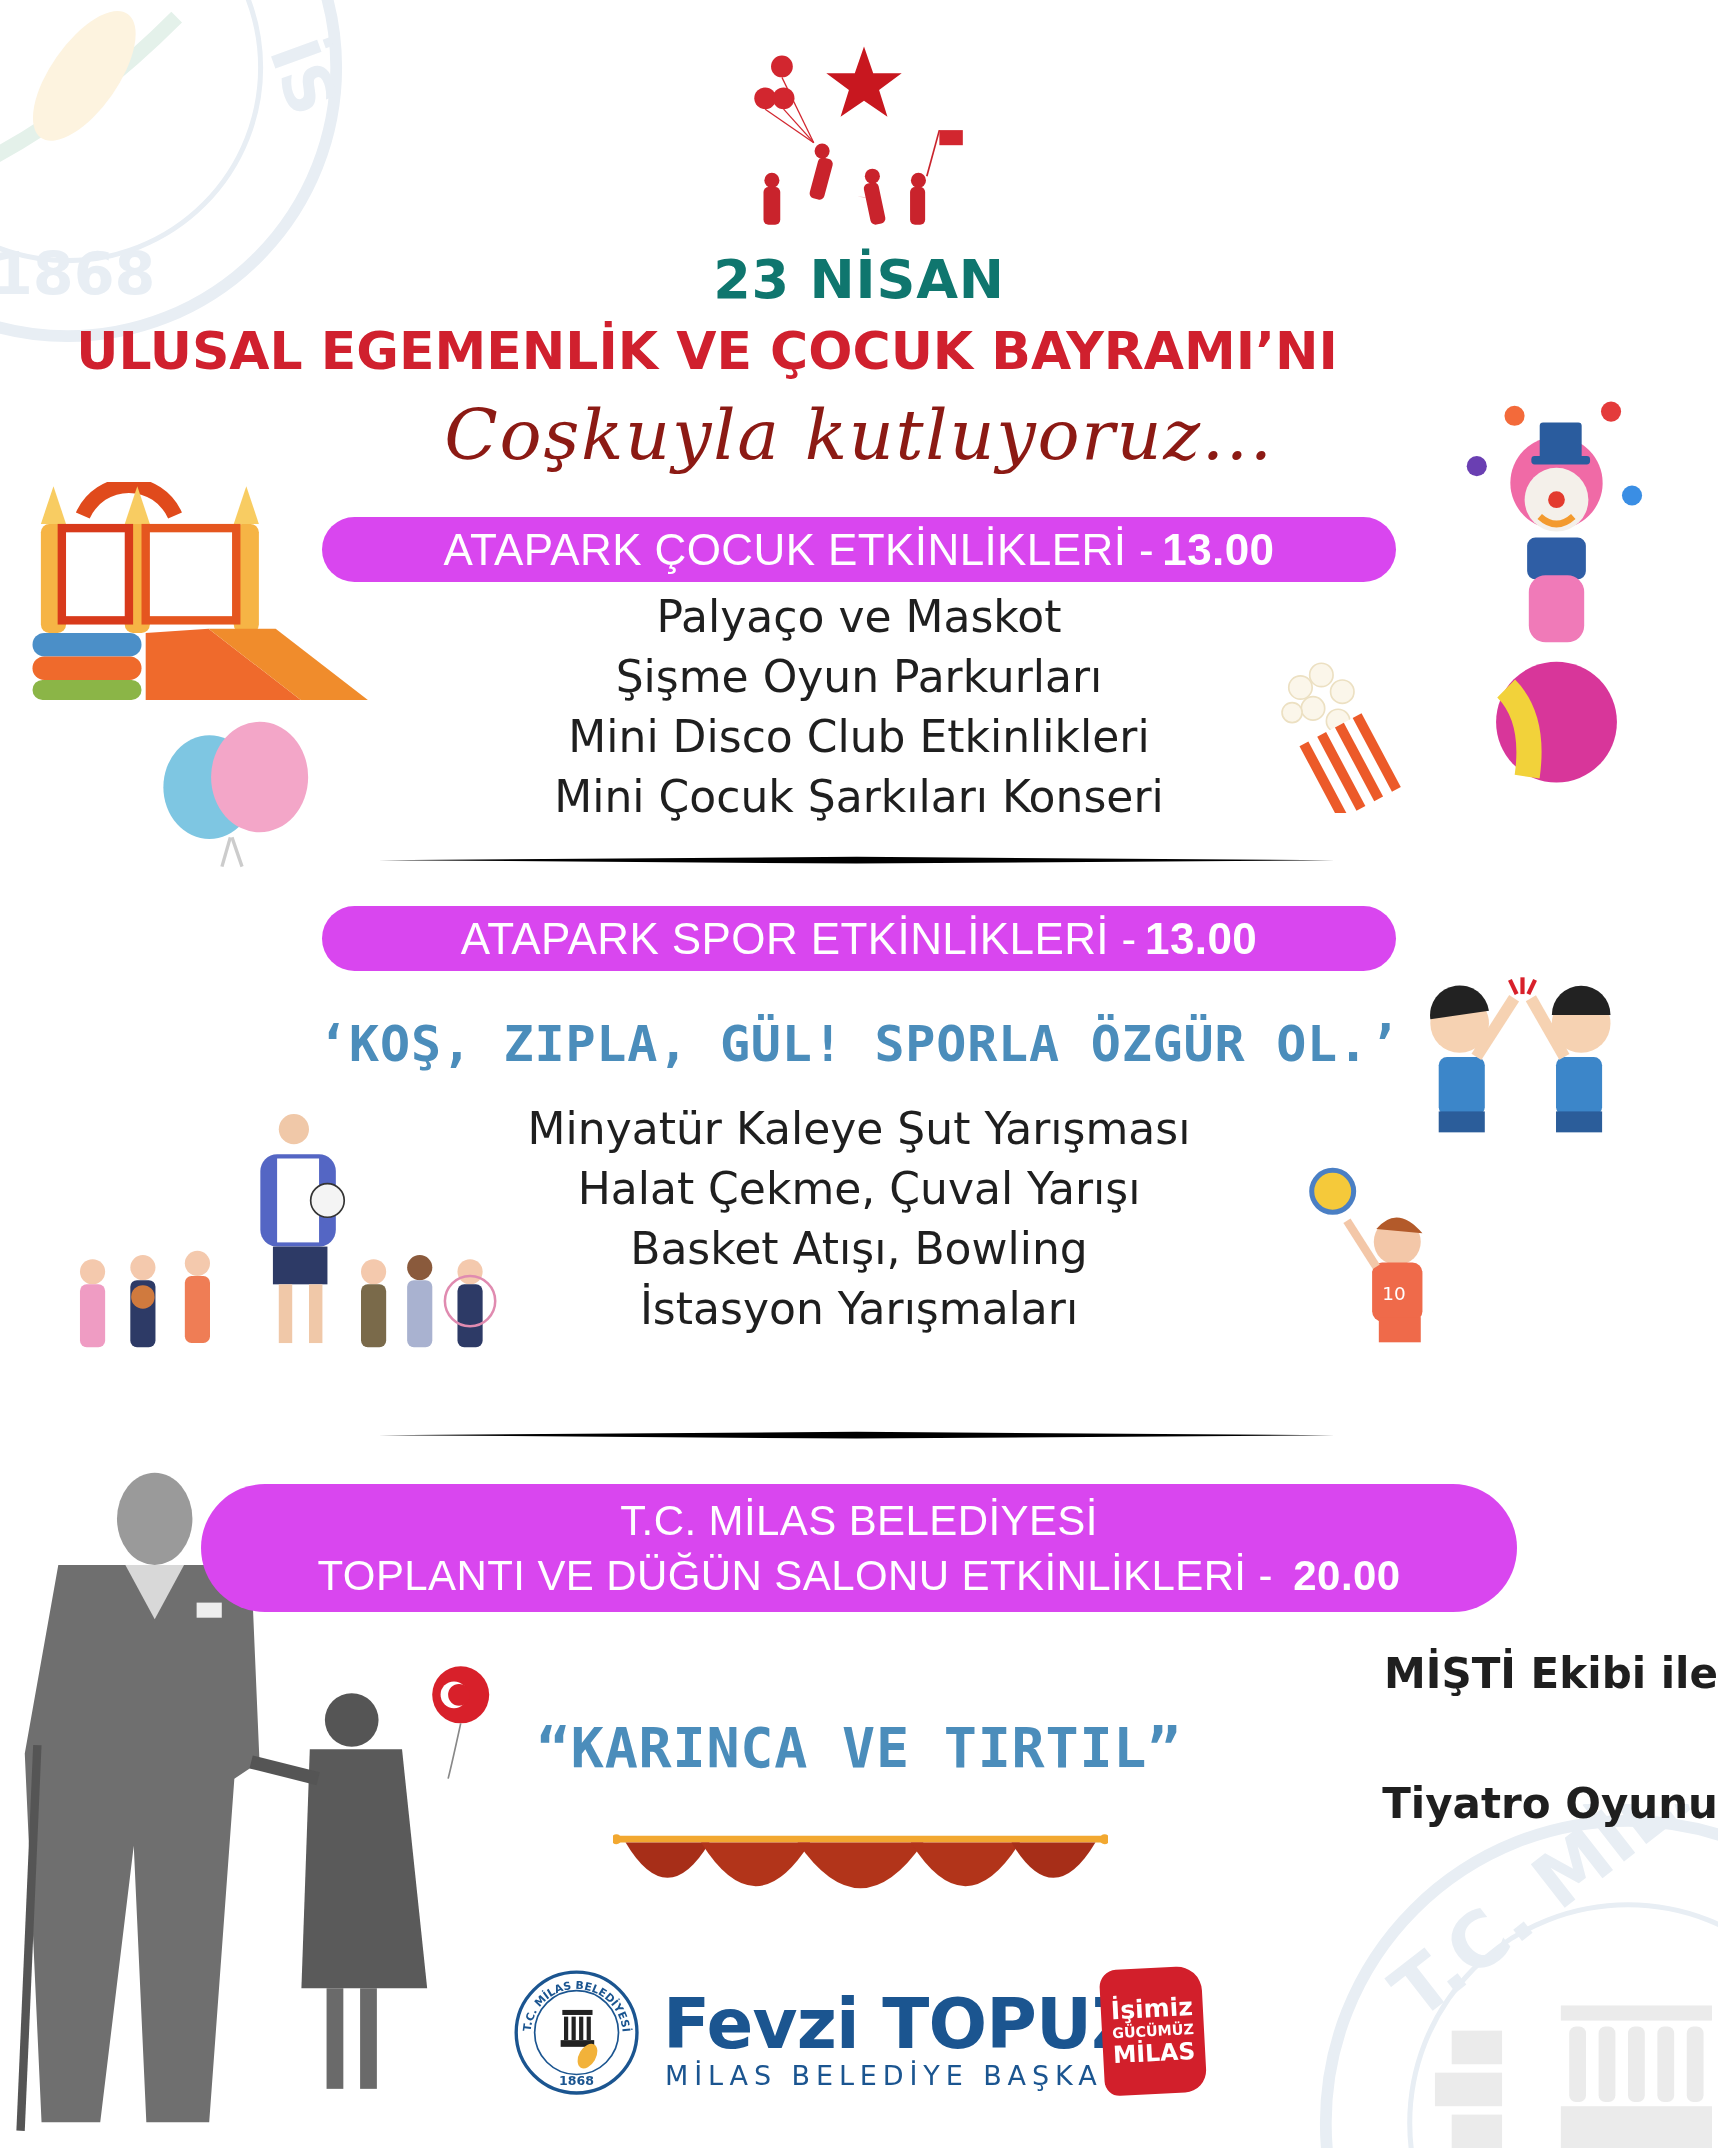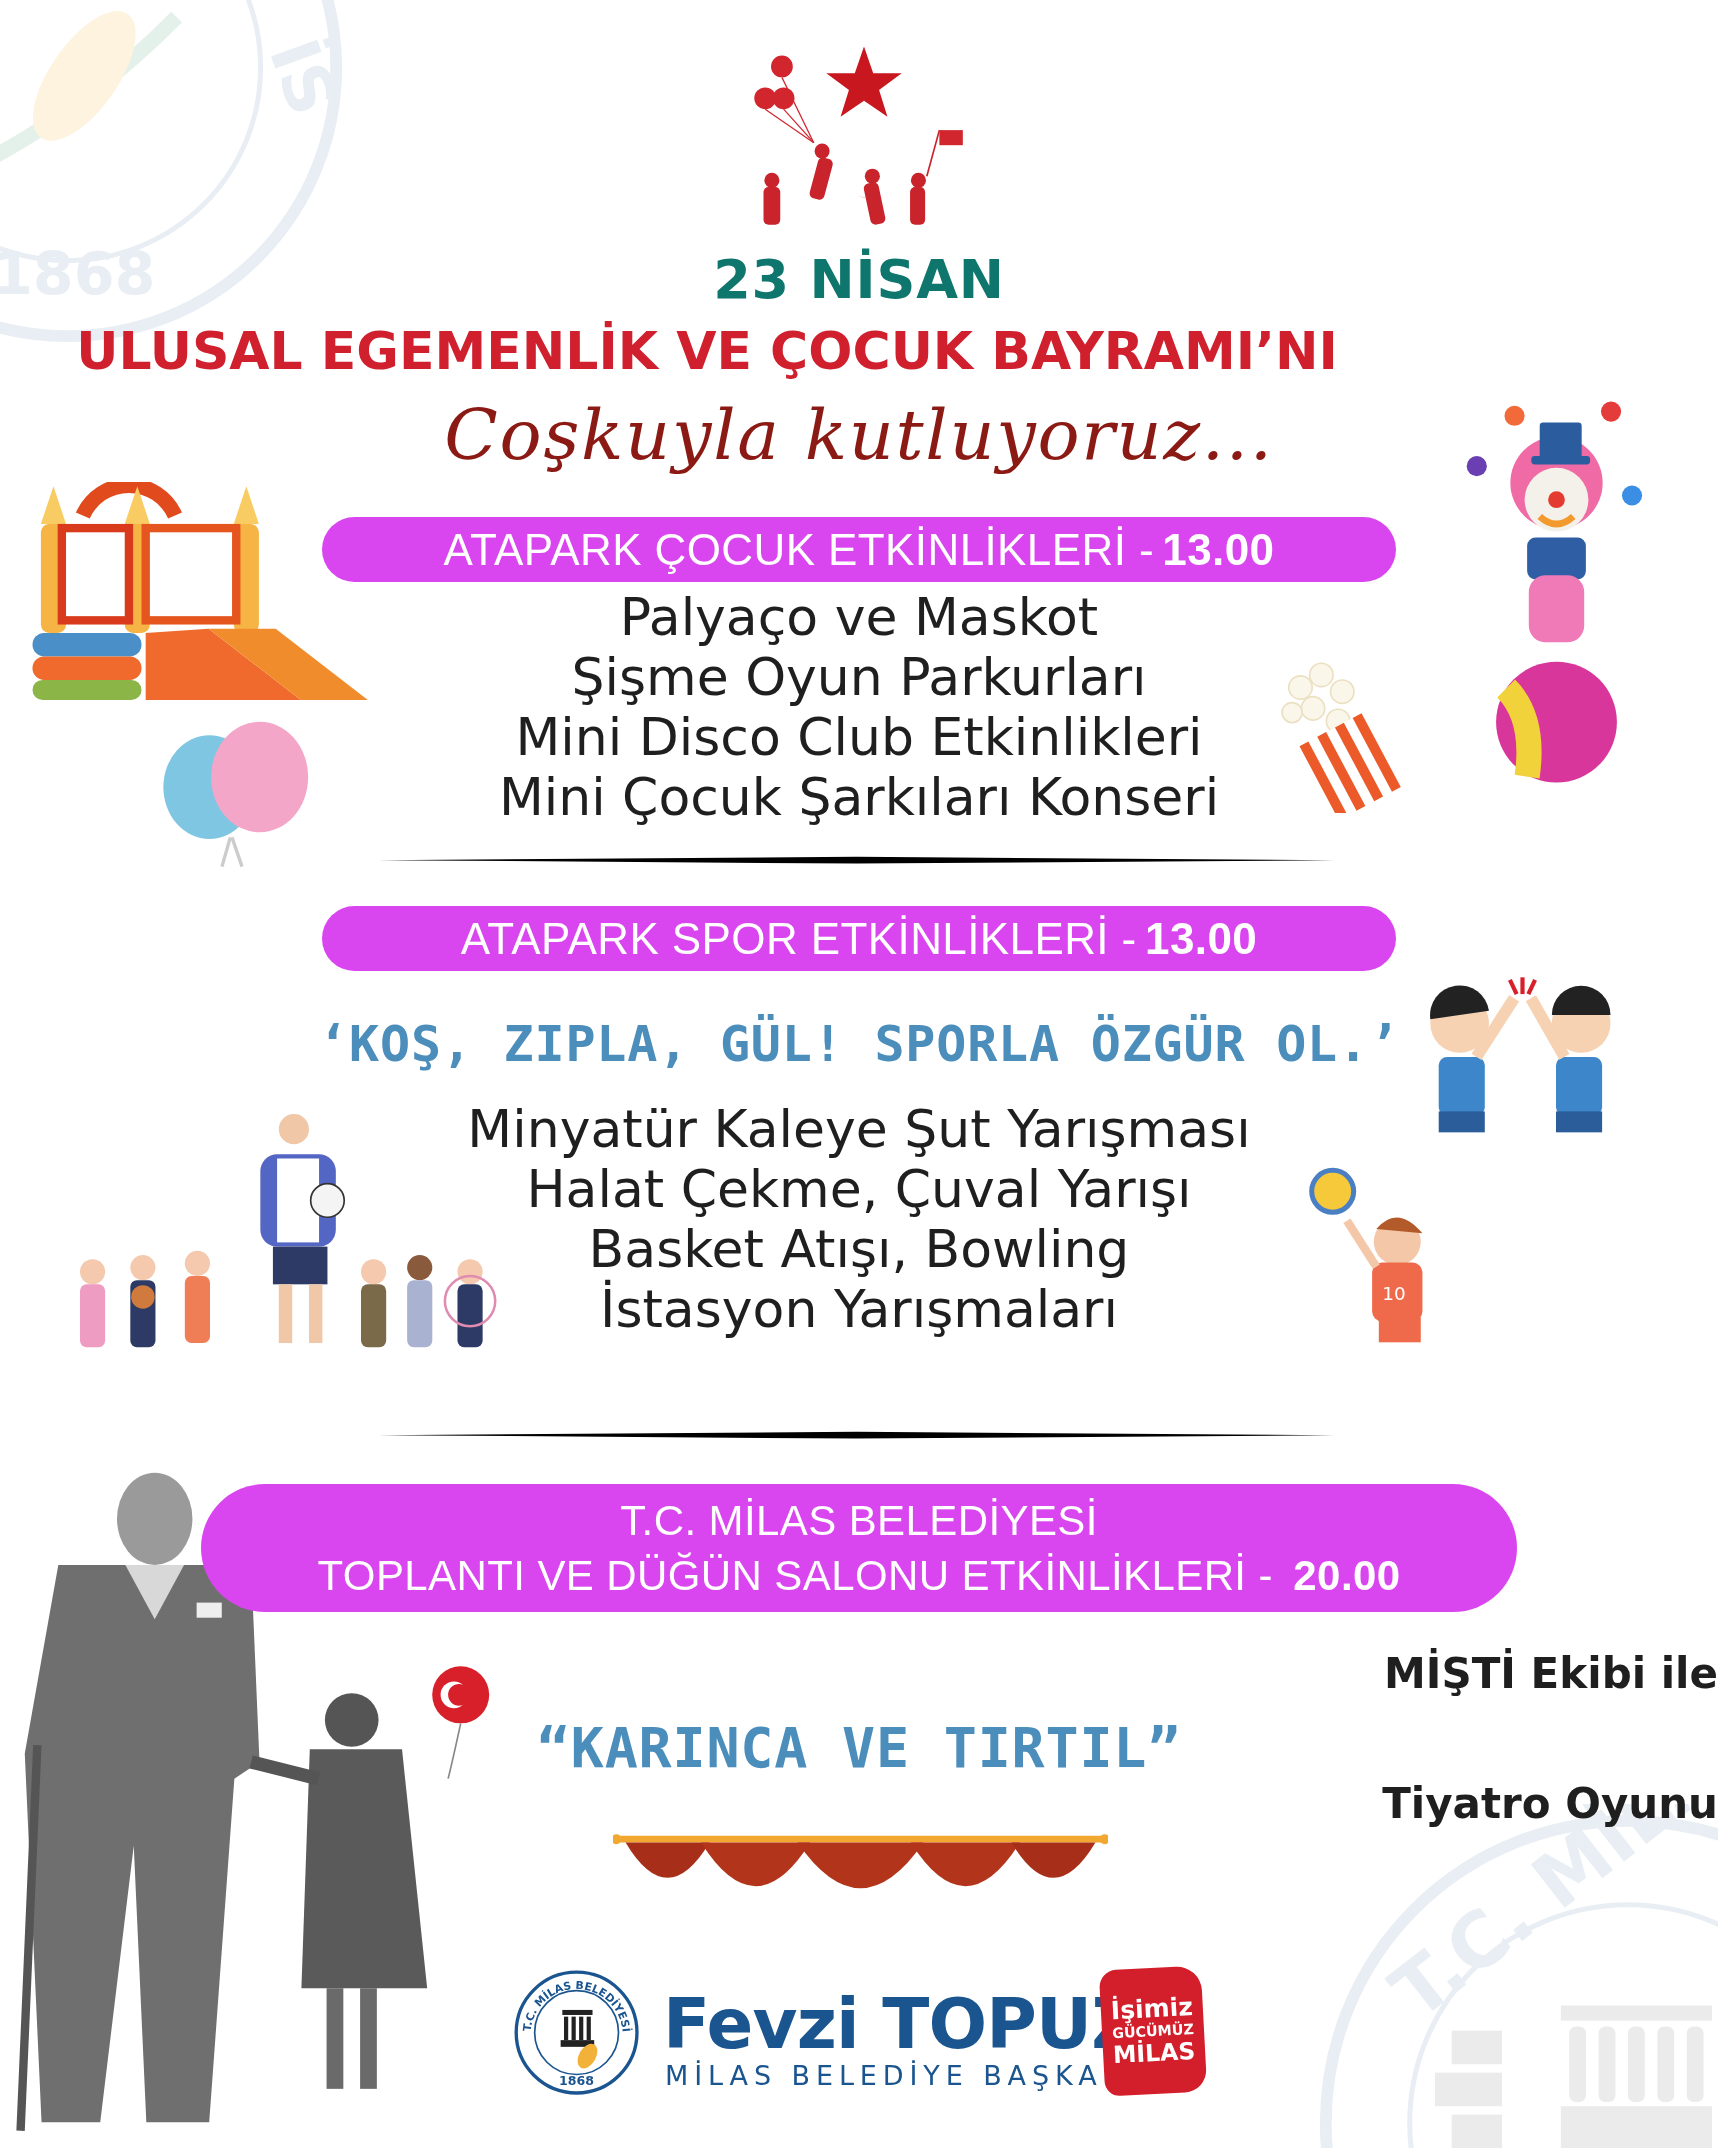--- a/index.html
+++ b/index.html
@@ -42,21 +42,21 @@
   .pill b { font-weight: 900; margin-left: 8.4px; }
   .pill-1 { left: 322px; top: 517px; width: 1074px; height: 65px; }
   .pill-2 { left: 322px; top: 906px; width: 1074px; height: 65px; }
   .pill-3 {
     left: 201px; top: 1484px; width: 1316px; height: 128px;
     border-radius: 64px; flex-direction: column; line-height: 55px; font-size: 42px;
   }
 
   .list {
     left: 0; width: 1718px; text-align: center; color: #1f1f1f;
-    font-size: 52px; font-weight: 500;
+    font-size: 44px; font-weight: 500;
     font-family: "DejaVu Sans", sans-serif;
   }
   .list div { height: 60px; line-height: 60px; }
   .list-1 { top: 587px; }
   .list-2 { top: 1099px; }
 
   .slogan {
     left: 0; width: 1718px; text-align: center; color: #4b8dbb;
     font-size: 50px; font-weight: 900; letter-spacing: 0.8px;
     font-family: "DejaVu Sans Mono", monospace;

